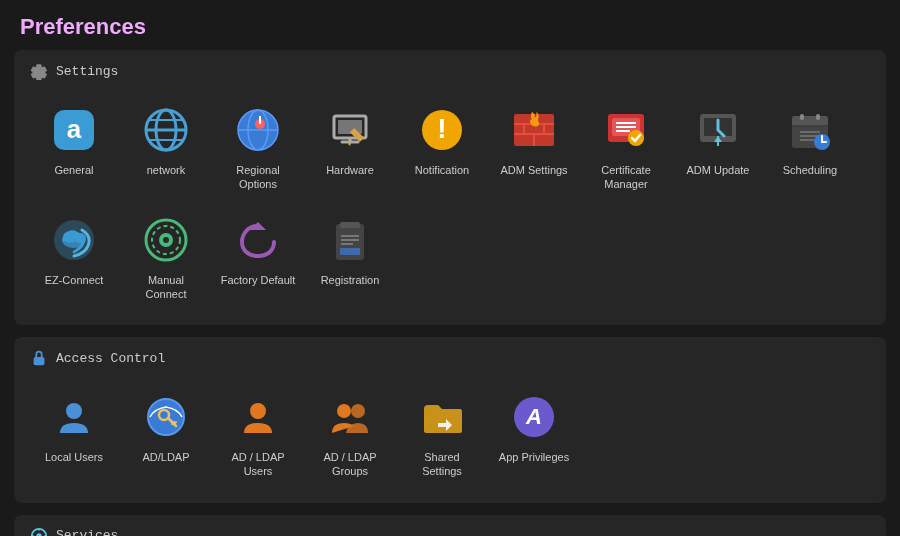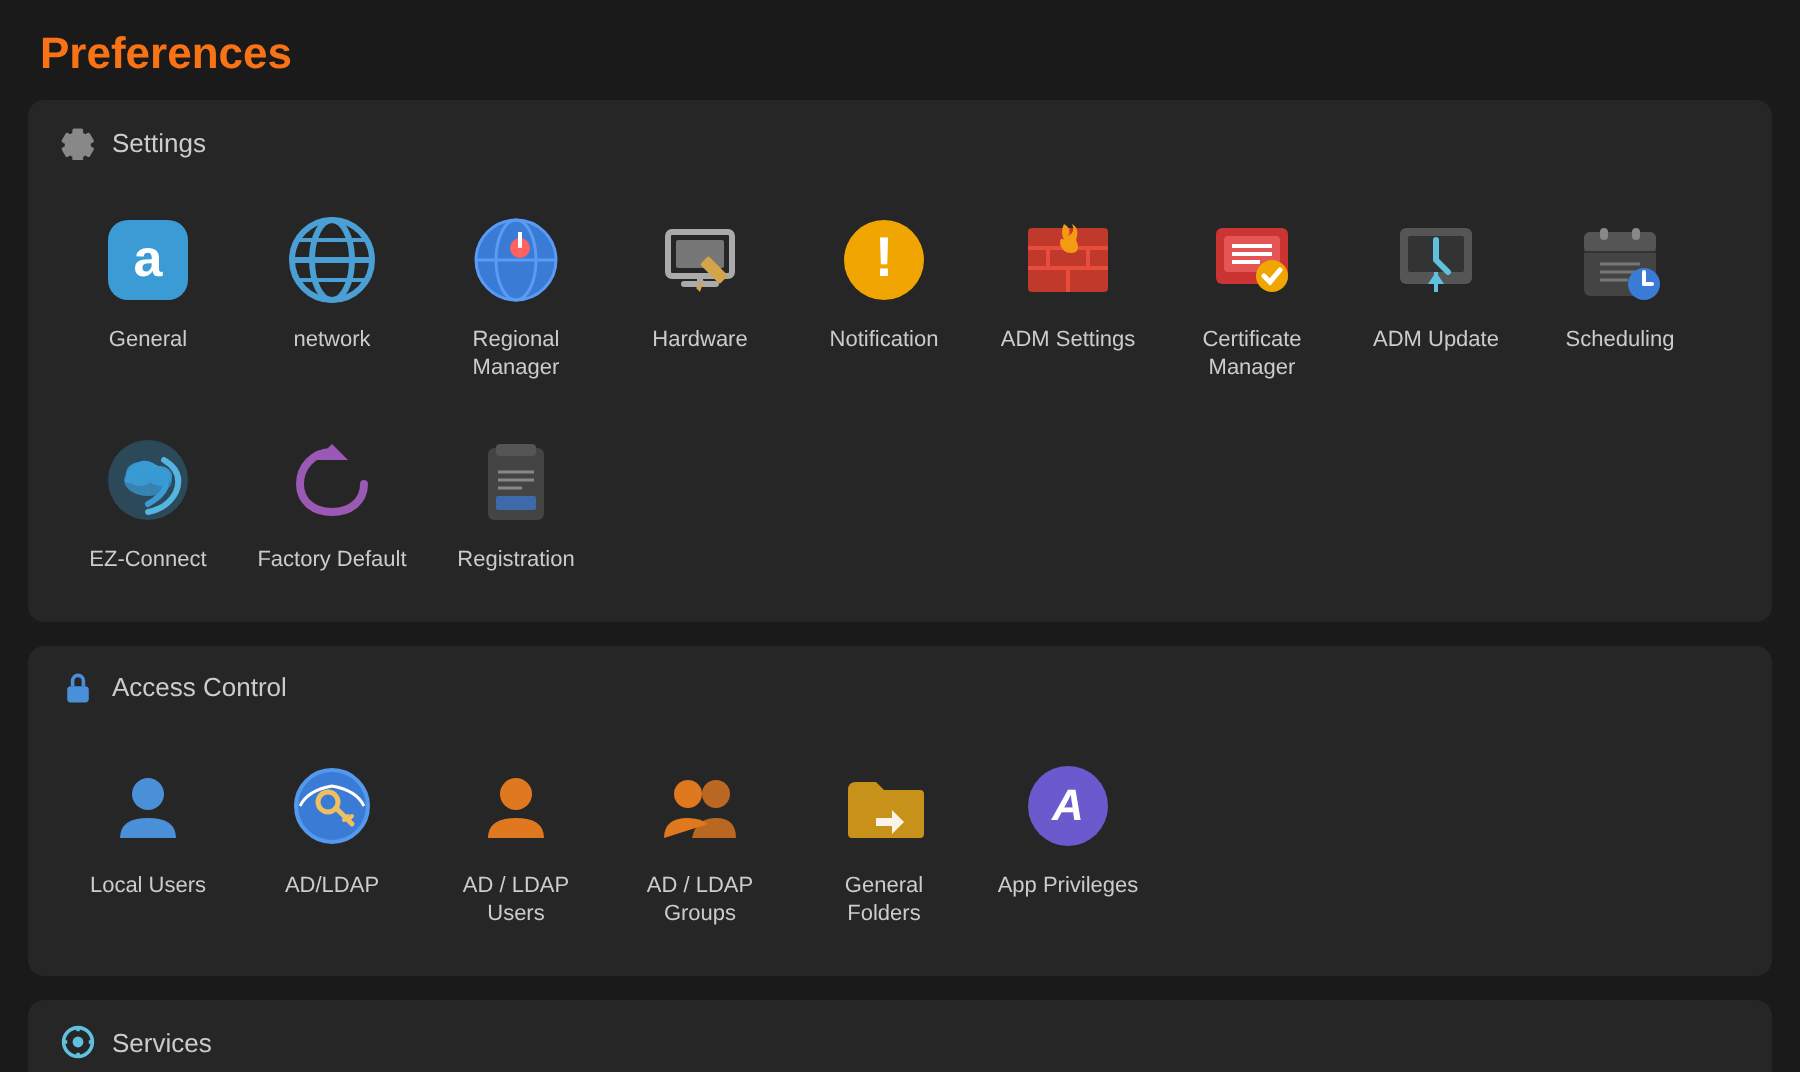--- a/index.html
+++ b/index.html
@@ -10,38 +10,39 @@
       font-size: 12px;
       width: 900px;
       min-height: 536px;
       overflow-x: hidden;
     }
 
     .page-header {
       padding: 14px 20px 10px 20px;
       font-size: 22px;
       font-weight: 600;
-      color: #f97316;
+      color: #f0abfc;
     }
 
     .section {
       background: #262626;
       border-radius: 8px;
       margin: 0 14px 12px 14px;
       padding: 12px 16px 16px 16px;
     }
 
     .section-header {
       display: flex;
       align-items: center;
       gap: 8px;
       margin-bottom: 14px;
       font-size: 13px;
       color: #cccccc;
       font-weight: 500;
+      font-family: Liberation Mono, monospace;
     }
 
     .section-icon {
       width: 18px;
       height: 18px;
       display: flex;
       align-items: center;
       justify-content: center;
     }
 
@@ -127,21 +128,21 @@
       <div class="icon-wrapper">
         <svg viewBox="0 0 48 48" xmlns="http://www.w3.org/2000/svg">
           <circle cx="24" cy="24" r="20" fill="#3a7bd5"></circle>
           <circle cx="24" cy="24" r="20" fill="none" stroke="#5a9bf5" stroke-width="1.5"></circle>
           <ellipse cx="24" cy="24" rx="10" ry="20" fill="none" stroke="#5a9bf5" stroke-width="1.5"></ellipse>
           <line x1="4" y1="24" x2="44" y2="24" stroke="#5a9bf5" stroke-width="1.5"></line>
           <circle cx="26" cy="18" r="5" fill="#ff6060"></circle>
           <line x1="26" y1="18" x2="26" y2="10" stroke="white" stroke-width="2"></line>
         </svg>
       </div>
-      <span class="item-label">Regional Manager</span>
+      <span class="item-label">Regional Options</span>
     </div>
 
     <div class="grid-item">
       <div class="icon-wrapper">
         <svg viewBox="0 0 48 48" xmlns="http://www.w3.org/2000/svg">
           <rect x="8" y="10" width="32" height="22" rx="2" fill="none" stroke="#aaaaaa" stroke-width="3"></rect>
           <rect x="12" y="14" width="24" height="14" rx="1" fill="#777777"></rect>
           <path d="M16 36 L32 36" stroke="#aaaaaa" stroke-width="3" stroke-linecap="round"></path>
           <path d="M24 32 L24 36" stroke="#aaaaaa" stroke-width="3"></path>
 
@@ -240,20 +241,31 @@
           <path d="M32 14 Q42 20 38 30 Q34 38 24 40" stroke="#55b4e0" stroke-width="3" fill="none" stroke-linecap="round"></path>
 
           <ellipse cx="24" cy="24" rx="12" ry="8" fill="#3a9bd5" opacity="0.7"></ellipse>
           <ellipse cx="20" cy="21" rx="7" ry="6" fill="#3a9bd5" opacity="0.9"></ellipse>
           <ellipse cx="30" cy="22" rx="6" ry="5" fill="#3a9bd5" opacity="0.9"></ellipse>
         </svg>
       </div>
       <span class="item-label">EZ-Connect</span>
     </div>
 
+    <div class="grid-item">
+      <div class="icon-wrapper">
+        <svg viewBox="0 0 48 48" xmlns="http://www.w3.org/2000/svg">
+          <circle cx="24" cy="24" r="20" fill="none" stroke="#4ab87a" stroke-width="3"></circle>
+          <circle cx="24" cy="24" r="14" fill="none" stroke="#4ab87a" stroke-width="2" stroke-dasharray="4,3"></circle>
+          <circle cx="24" cy="24" r="7" fill="#4ab87a"></circle>
+          <circle cx="24" cy="24" r="3" fill="#2a2a2a"></circle>
+        </svg>
+      </div>
+      <span class="item-label">Manual Connect</span>
+    </div>
 
     <div class="grid-item">
       <div class="icon-wrapper">
         <svg viewBox="0 0 48 48" xmlns="http://www.w3.org/2000/svg">
 
           <path d="M24 10 C14 10 8 18 8 26 C8 34 14 40 24 40 C34 40 40 34 40 26" stroke="#9b59b6" stroke-width="4" fill="none" stroke-linecap="round"></path>
           <polygon points="24,6 16,14 32,14" fill="#9b59b6"></polygon>
         </svg>
       </div>
       <span class="item-label">Factory Default</span>
@@ -339,21 +351,21 @@
 
     <div class="grid-item">
       <div class="icon-wrapper">
         <svg viewBox="0 0 48 48" xmlns="http://www.w3.org/2000/svg">
 
           <path d="M6 16 Q6 12 10 12 L20 12 L24 16 L42 16 Q44 16 44 18 L44 38 Q44 40 42 40 L8 40 Q6 40 6 38 Z" fill="#c8921a"></path>
 
           <path d="M20 30 L28 30 L28 26 L34 32 L28 38 L28 34 L20 34 Z" fill="white" opacity="0.9"></path>
         </svg>
       </div>
-      <span class="item-label">General Folders</span>
+      <span class="item-label">Shared Settings</span>
     </div>
 
     <div class="grid-item">
       <div class="icon-wrapper">
         <svg viewBox="0 0 48 48" xmlns="http://www.w3.org/2000/svg">
           <circle cx="24" cy="24" r="20" fill="#6a5acd"></circle>
           <text x="24" y="31" text-anchor="middle" font-size="22" font-weight="bold" fill="white" font-family="Arial,sans-serif" font-style="italic">A</text>
         </svg>
       </div>
       <span class="item-label">App Privileges</span>

